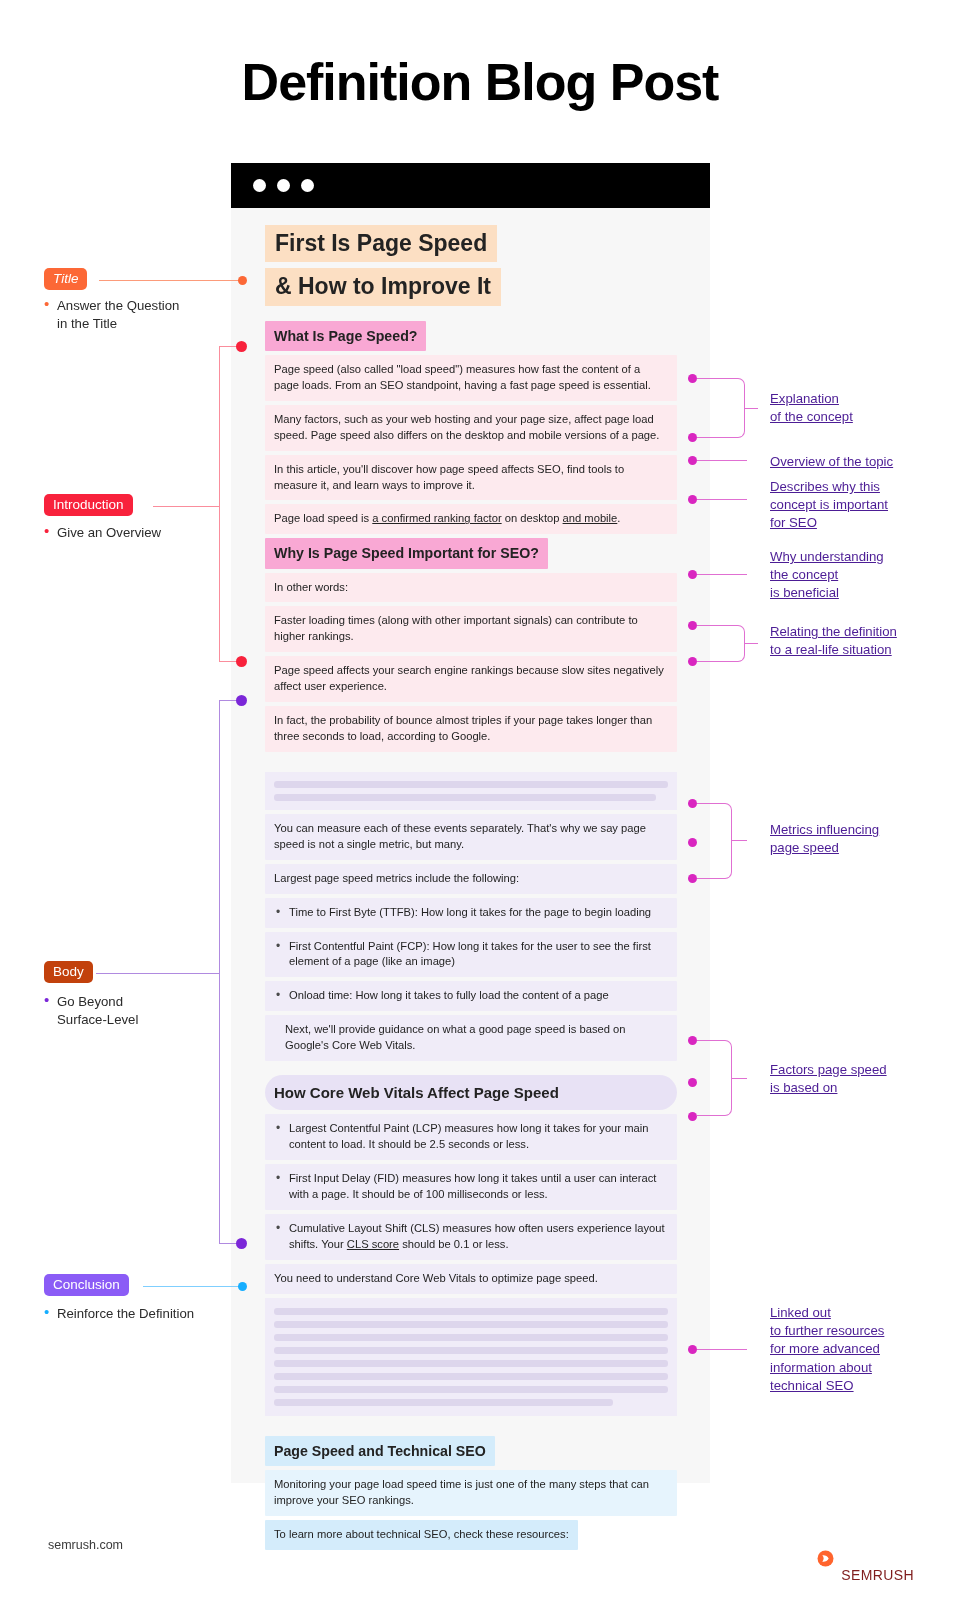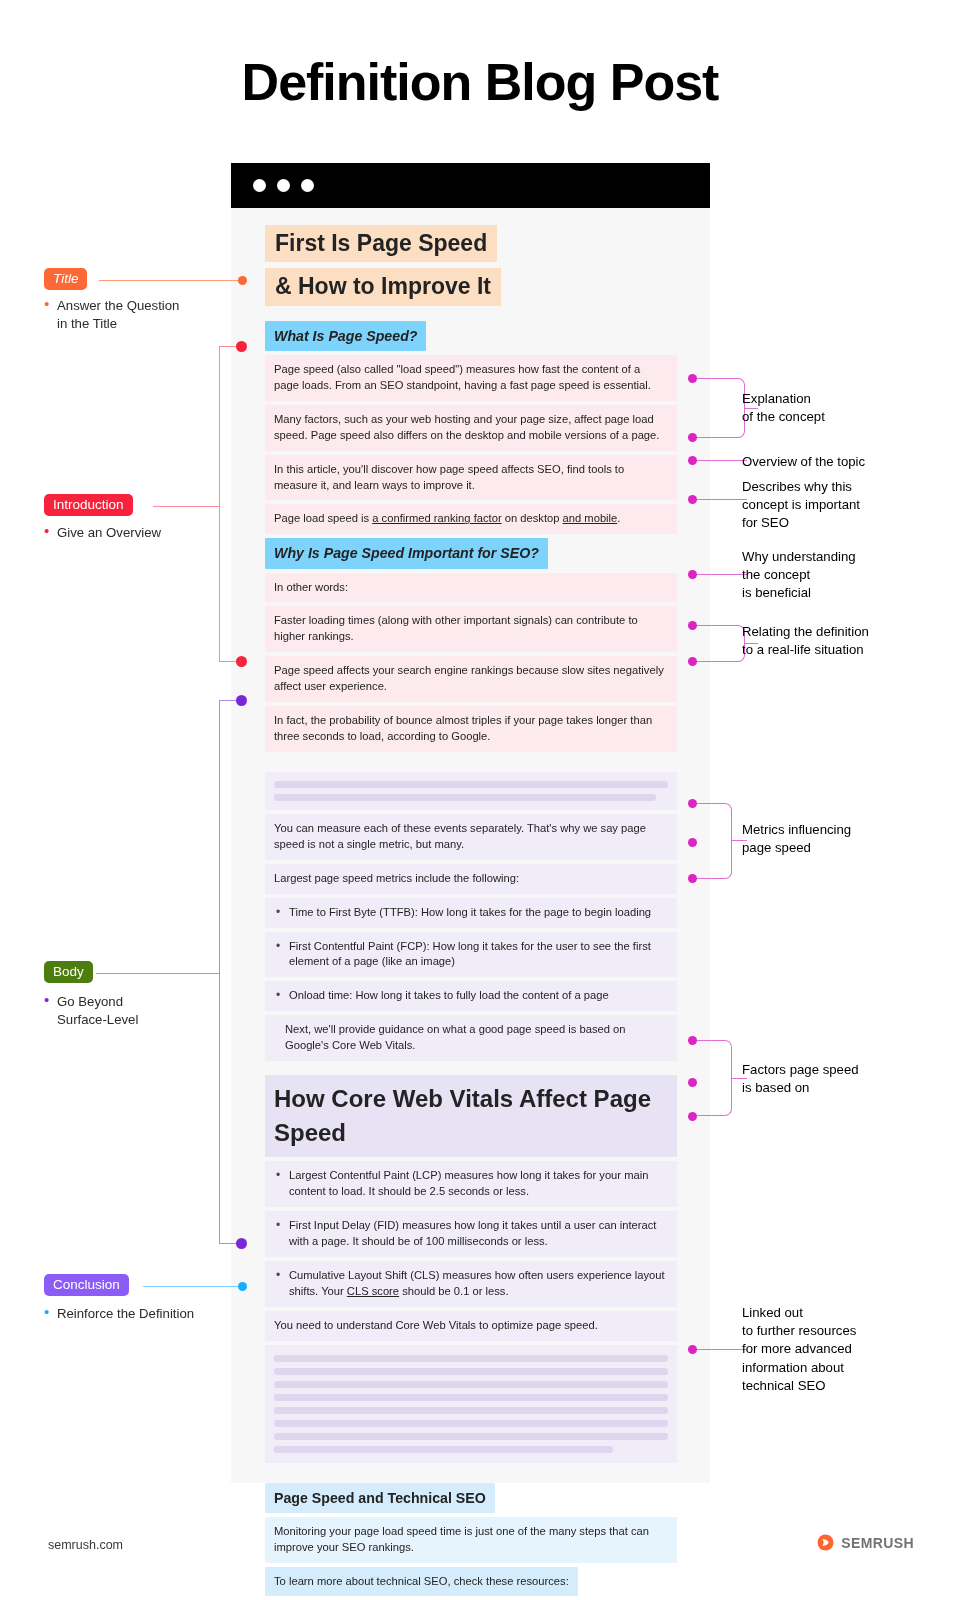--- a/index.html
+++ b/index.html
@@ -45,69 +45,69 @@
     padding: 5px 10px 6px 10px;
     margin-bottom: 6px;
     line-height: 1.15;
   }
   .blk {
     font-size: 11.2px; line-height: 1.42; color: #232323;
     padding: 7px 9px; margin-bottom: 4px;
     border-radius: 1px;
   }
   .blk.h2 { font-size: 14.2px; font-weight: 700; display: inline-block; padding: 5px 9px; }
-  .blk.h2.big { font-size: 24px; font-weight: 700; display: block; padding: 7px 9px; }
+  .blk.h2.big { font-size: 15px; font-weight: 700; display: block; padding: 7px 9px; border-radius: 19px; }
   .blk.bul { padding-left: 24px; position: relative; }
   .blk.bul::before {
     content: "•"; position: absolute; left: 11px; top: 6px;
     font-size: 12px; color: #4a4a4a;
   }
   .ul { text-decoration: underline; }
 
   
   .pink  { background: #fdeaee; }
-  .pink-h{ background: #7dd3fc; font-style: italic; }
+  .pink-h{ background: #f9a8d4; }
   .purp  { background: #f0ecf8; }
   .purp-h{ background: #e8e2f5; }
   .blue  { background: #e6f4fd; }
   .blue-h{ background: #d4ecfb; }
 
   
   .skel { padding: 9px 9px; margin-bottom: 4px; }
   .skel .ln { height: 7px; border-radius: 3px; background: #ddd6ec; margin-bottom: 6px; }
   .skel .ln:last-child { margin-bottom: 0; }
 
   .gap { height: 16px; }
 
   
   .tag {
     position: absolute; color: #fff; font-size: 13.5px; font-weight: 400;
     padding: 3px 9px 4px 9px; border-radius: 5px; white-space: nowrap;
   }
   .tag.orange { background: #fc6836; }
   .tag.red    { background: #f8223c; }
-  .tag.purple { background: #4d7c0f; }
+  .tag.purple { background: #c2410c; }
   .tag.cyan   { background: #8b5cf6; }
 
   .ann-l {
     position: absolute; font-size: 13.2px; line-height: 1.35; color: #2b2b2b;
     padding-left: 13px; white-space: pre-line;
   }
   .ann-l::before {
     content: "•"; position: absolute; left: 0; top: -3px; font-size: 15px;
   }
   .ann-l.orange::before { color: #fc6836; }
   .ann-l.red::before    { color: #f8223c; }
   .ann-l.purple::before { color: #7b27d8; }
   .ann-l.cyan::before   { color: #16aeff; }
 
   
   .ann-r {
-    position: absolute; font-size: 13.2px; line-height: 1.38; color: #000000;
-    white-space: pre-line; left: 742px;
+    position: absolute; font-size: 13.2px; line-height: 1.38; color: #4c1d95;
+    white-space: pre-line; left: 770px; text-decoration: underline;
   }
 
   
   .ln-h { position: absolute; height: 1px; }
   .ln-v { position: absolute; width: 1px; }
   .bullet { position: absolute; width: 9px; height: 9px; border-radius: 50%; }
   .bullet.lg { width: 11px; height: 11px; }
 
   .c-orange { background: #fc6836; }
   .c-red    { background: #f8223c; }
@@ -127,21 +127,21 @@
 
   
   .footer-url {
     position: absolute; left: 48px; top: 1538px;
     font-size: 12.5px; color: #3a3a3a;
   }
   .brand {
     position: absolute; right: 46px; top: 1534px;
     display: flex; align-items: center; gap: 7px;
   }
-  .brand-name { font-size: 14px; font-weight: 700; color: #737373; letter-spacing: .4px; }
+  .brand-name { font-size: 14px; font-weight: 400; color: #7f1d1d; letter-spacing: .4px; margin-top: 33px; }
   .brand-mark { width: 17px; height: 17px; }
 </style>
 </head>
 <body>
 
 <div class="page">
 
   <div class="main-title">Definition Blog Post</div>
 
   <div class="browser">

